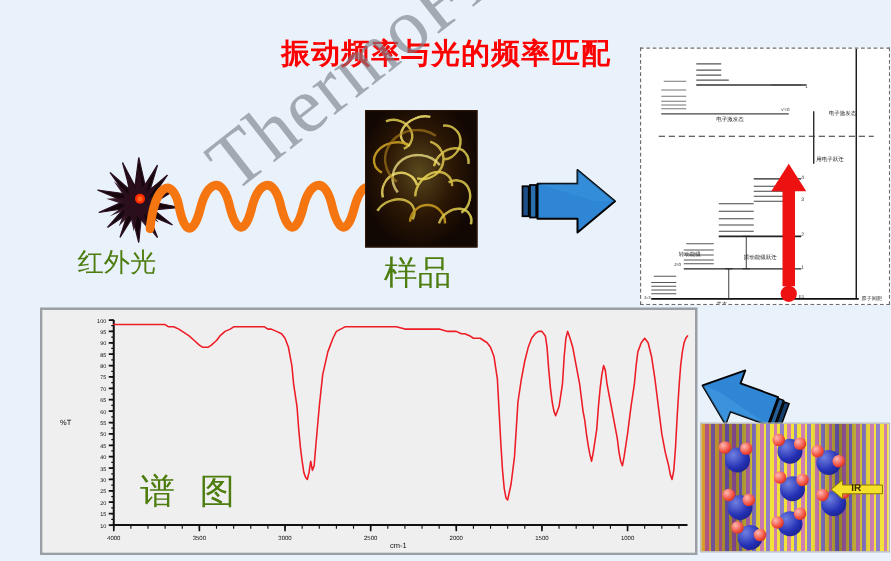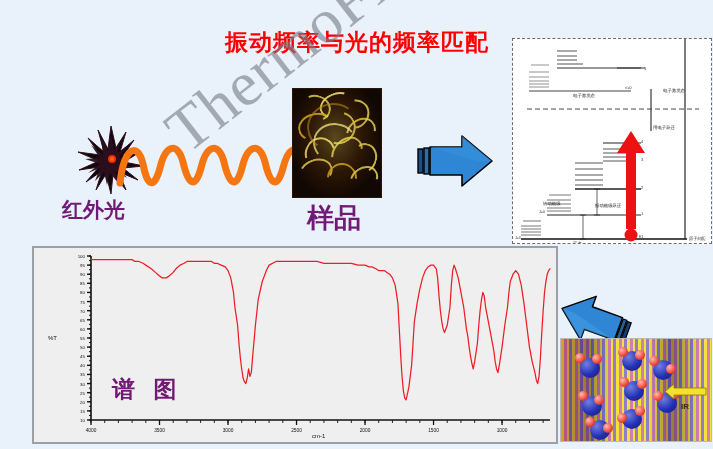--- a/index.html
+++ b/index.html
@@ -21,26 +21,26 @@
   }
 
   
   #starburst{position:absolute;left:70px;top:124px;width:74px;height:72px;}
 
   
   #wave{position:absolute;left:112px;top:128px;width:190px;height:70px;}
 
   
   .redlabel{
-    position:absolute;color:#701a75;font-weight:700;white-space:nowrap;text-align:right;
+    position:absolute;color:#4d7c0f;font-weight:400;white-space:nowrap;text-align:right;
   }
   #label-ir{left:58px;top:196px;font-size:21px;}
   #label-sample{left:303px;top:200px;font-size:27px;}
   #label-absorb{left:572px;top:265px;font-size:22px;}
-  #label-spectrum{left:106px;top:378px;font-size:23px;letter-spacing:6px;}
+  #label-spectrum{left:106px;top:378px;font-size:28px;letter-spacing:6px;}
 
   
   #protein{
     position:absolute;left:288px;top:88px;width:90px;height:110px;
     background:#120803;
     overflow:hidden;
     border:1px solid #2b1506;
     box-sizing:border-box;
   }
   #protein .blobwrap{position:absolute;inset:0;}
@@ -103,21 +103,21 @@
     background:radial-gradient(circle at 33% 30%, #6f7fe0 0%, #2430b4 55%, #151a6e 100%);
   }
   .mol .h{
     position:absolute;width:10px;height:10px;border-radius:50%;
     background:radial-gradient(circle at 35% 32%, #ffb9b4 0%, #ef4636 60%, #9c1b12 100%);
   }
   #ir-tag{
     position:absolute;right:4px;top:44px;width:42px;height:17px;
   }
   #ir-tag .txt{
-    position:absolute;left:16px;top:3px;font-size:8px;font-weight:700;color:#3a2c00;margin-top:16px;
+    position:absolute;left:16px;top:3px;font-size:8px;font-weight:700;color:#3a2c00;
   }
 
   
   #watermark{
     position:absolute;left:148px;top:110px;
     font-family:"Liberation Serif", serif;
     font-size:63px;color:rgba(120,124,132,.62);
     transform:rotate(-38deg);
     transform-origin:left top;
     white-space:nowrap;

